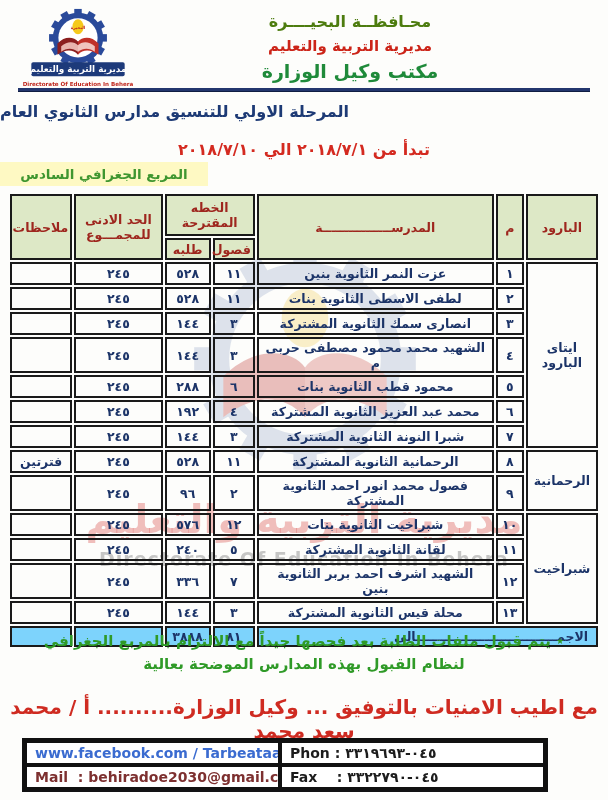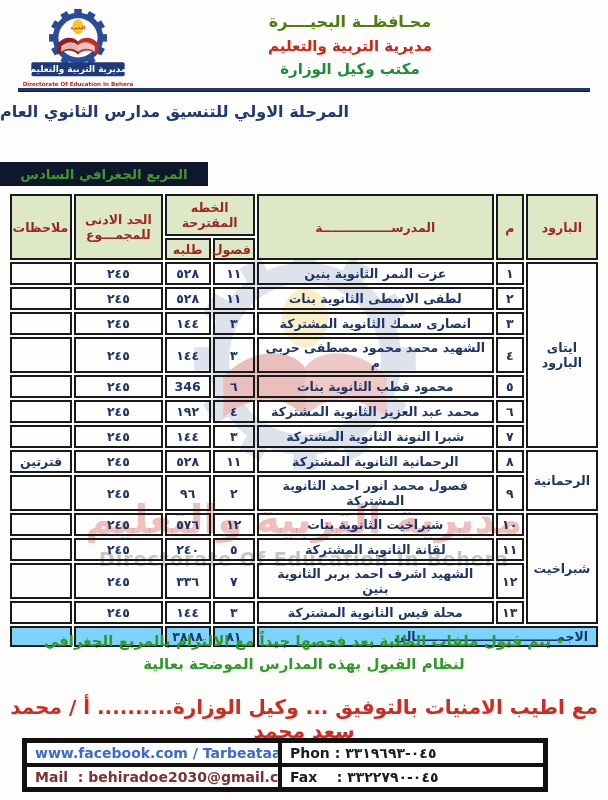--- a/index.html
+++ b/index.html
@@ -4,26 +4,26 @@
 <style>
   * { margin:0; padding:0; box-sizing:border-box; }
   body { background:#e8e8e8; font-family:"DejaVu Sans", sans-serif; }
   .page { position:relative; width:608px; height:800px; background:#fdfdfb; margin:0 auto; overflow:hidden; }
 
   
   .logo { position:absolute; left:22px; top:6px; width:112px; height:88px; }
   .letterhead { position:absolute; top:12px; left:218px; width:264px; text-align:center; direction:rtl; }
   .lh-gov    { color:#4d7c0f; font-size:16px; font-weight:bold; letter-spacing:.5px; }
   .lh-dir    { color:#cc2418; font-size:15px; font-weight:bold; margin-top:6px; }
-  .lh-office { color:#1f8a3a; font-size:15px; font-weight:bold; margin-top:5px; }
+  .lh-office { color:#1f8a3a; font-size:19px; font-weight:bold; margin-top:5px; }
   .rule { position:absolute; top:88px; left:18px; right:18px; height:4px; background:#23366d; border-bottom:1px solid #101d42; }
 
   .doc-title { position:absolute; top:102px; left:0; width:100%; text-align:left; color:#1d3a75; font-size:16px; font-weight:bold; direction:rtl; }
   .doc-date  { position:absolute; top:140px; left:0; width:100%; text-align:center; color:#d42a20; font-size:16px; font-weight:bold; direction:rtl; }
-  .region    { position:absolute; top:162px; left:0; width:208px; background:#0f172a; color:#3f9630; font-size:13.5px; font-weight:bold; text-align:center; padding:4px 0; direction:rtl; }
+  .region    { position:absolute; top:162px; left:0; width:208px; background:#fef9c3; color:#3f9630; font-size:13.5px; font-weight:bold; text-align:center; padding:4px 0; direction:rtl; }
 
   
   .wm-logo { position:absolute; top:238px; left:130px; width:350px; height:300px; z-index:0; opacity:.55; }
   .wm-ar { position:absolute; top:496px; left:0; width:100%; text-align:center; direction:rtl; font-size:40px; font-weight:bold; color:rgba(219,96,92,.40); z-index:0; letter-spacing:2px; }
   .wm-en { position:absolute; top:548px; left:0; width:100%; text-align:center; font-size:19px; font-weight:bold; color:rgba(130,130,130,.45); z-index:0; letter-spacing:1px; }
 
   
   table.main { position:absolute; top:192px; left:8px; width:592px; z-index:1; border-collapse:separate; border-spacing:2px; table-layout:fixed; direction:rtl; }
   table.main th, table.main td { border:2px solid #1a1a1a; text-align:center; vertical-align:middle; }
   table.main th { background:#dde8c6; color:#9e261e; font-size:12.5px; font-weight:bold; padding:1px 2px; }
@@ -83,20 +83,21 @@
 
   <div class="letterhead">
     <div class="lh-gov">محـافظــة البحيــــرة</div>
     <div class="lh-dir">مديرية التربية والتعليم</div>
     <div class="lh-office">مكتب وكيل الوزارة</div>
   </div>
 
   <div class="rule"></div>
 
   <div class="doc-title">المرحلة الاولي للتنسيق مدارس الثانوي العام</div>
+  <div class="doc-date">تبدأ من  ٢٠١٨/٧/١  الي  ٢٠١٨/٧/١٠</div>
   <div class="region">المربع الجغرافي السادس</div>
 
   <div class="wm-logo">
     <svg width="350" height="300" viewBox="0 0 120 100">
       <g fill="#c3cdde">
         <rect x="56" y="2" width="8" height="11"></rect>
         <rect x="56" y="2" width="8" height="11" transform="rotate(30 60 40)"></rect>
         <rect x="56" y="2" width="8" height="11" transform="rotate(60 60 40)"></rect>
         <rect x="56" y="2" width="8" height="11" transform="rotate(90 60 40)"></rect>
         <rect x="56" y="2" width="8" height="11" transform="rotate(120 60 40)"></rect>
@@ -173,21 +174,21 @@
         <td class="school">الشهيد محمد محمود مصطفى حربى م</td>
         <td>٣</td>
         <td>١٤٤</td>
         <td>٢٤٥</td>
         <td class="notes-cell"></td>
       </tr>
       <tr>
         <td>٥</td>
         <td class="school">محمود قطب الثانوية بنات</td>
         <td>٦</td>
-        <td>346</td>
+        <td>٢٨٨</td>
         <td>٢٤٥</td>
         <td class="notes-cell"></td>
       </tr>
       <tr>
         <td>٦</td>
         <td class="school">محمد عبد العزيز الثانوية المشتركة</td>
         <td>٤</td>
         <td>١٩٢</td>
         <td>٢٤٥</td>
         <td class="notes-cell"></td>

